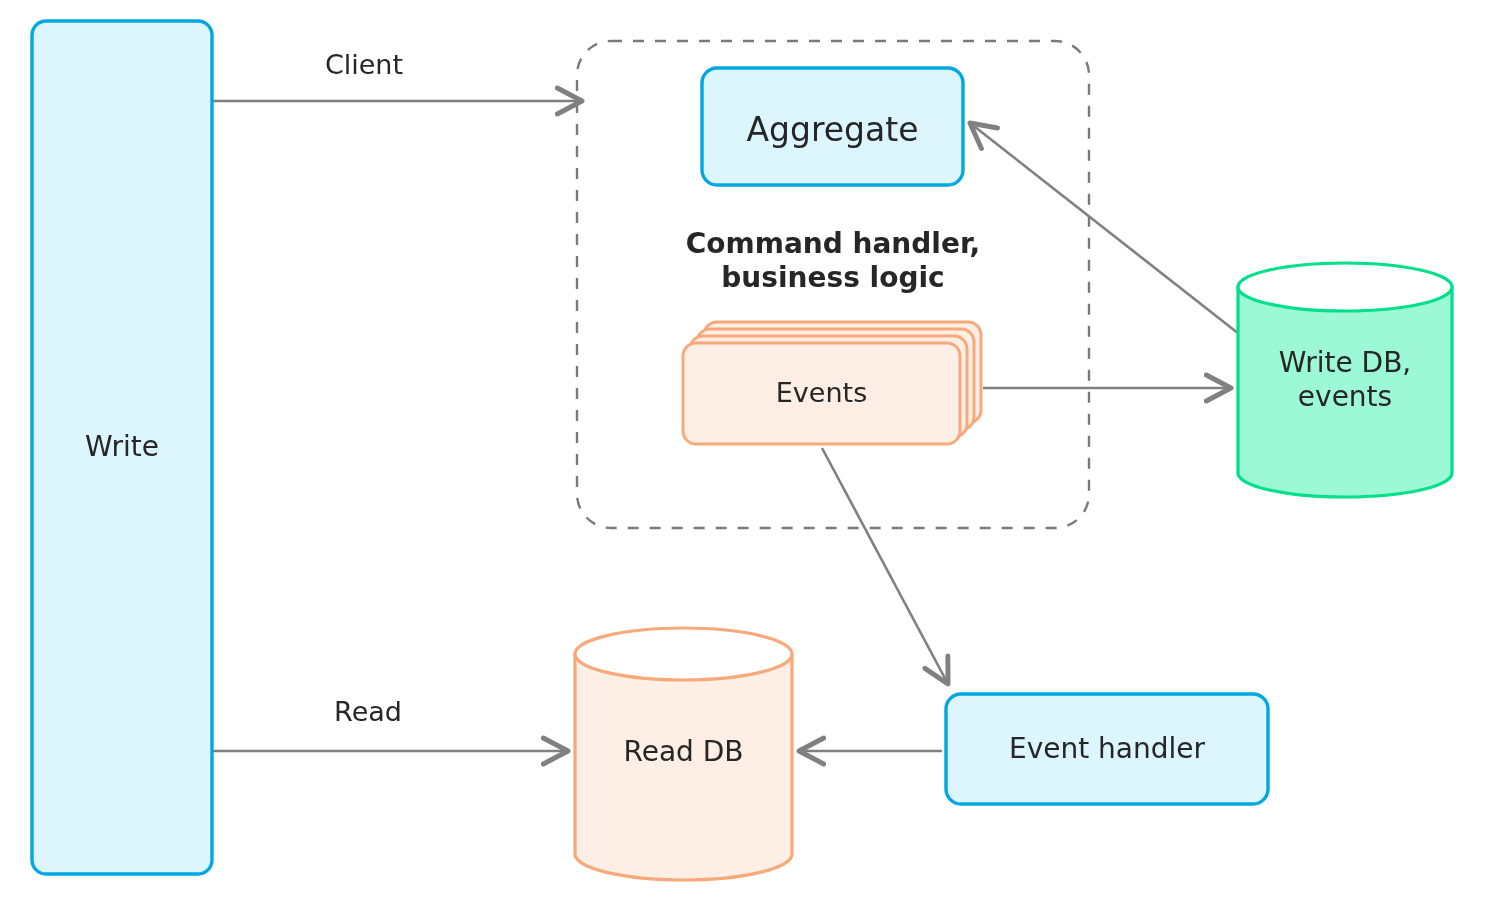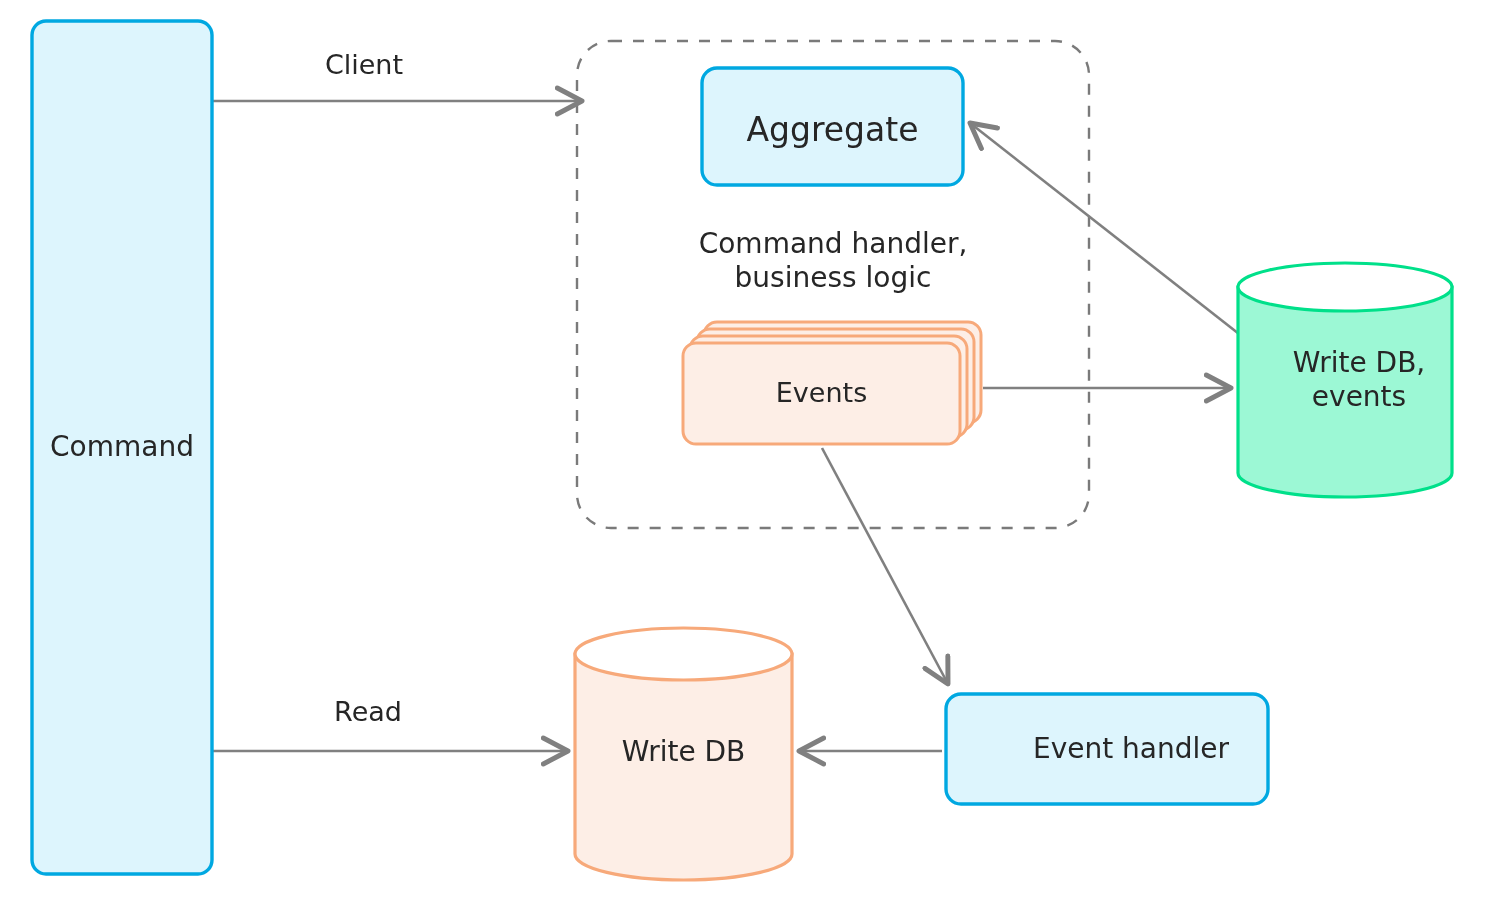--- a/index.html
+++ b/index.html
@@ -98,34 +98,34 @@
     <g>
       <path d="M 575 654 L 575 854 A 108.5 26 0 0 0 792 854 L 792 654 Z" fill="#fdeee6" stroke="#f7a97a" stroke-width="3.2"></path>
       <ellipse cx="683.5" cy="654" rx="108.5" ry="26" fill="#ffffff" stroke="#f7a97a" stroke-width="3.2"></ellipse>
     </g>
 
     <g>
       <rect x="946" y="694" width="322" height="110" rx="15" ry="15" fill="#ddf5fd" stroke="#00a8e1" stroke-width="3.4"></rect>
     </g>
   </svg>
 
-  <div class="node-label bold" style="left:32px; top:21px; width:180px; height:853px; font-size:28px;">Command</div>
+  <div class="node-label bold" style="left:32px; top:21px; width:180px; height:853px; font-size:28px;">Write</div>
 
   <div class="node-label bold" style="left:702px; top:72px; width:261px; height:117px; font-size:33px;">Aggregate</div>
 
-  <div class="node-label" style="left:633px; top:216px; width:400px; height:90px; font-size:28px;">Command handler,
+  <div class="node-label" style="left:633px; top:216px; width:400px; height:90px; font-size:28px;font-weight:bold;">Command handler,
 business logic</div>
 
   <div class="node-label" style="left:683px; top:343px; width:277px; height:101px; font-size:27px;">Events</div>
 
-  <div class="node-label bold" style="left:1238px; top:300px; width:214px; height:160px; font-size:28px;margin-left:14px;">Write DB,
+  <div class="node-label bold" style="left:1238px; top:300px; width:214px; height:160px; font-size:28px;">Write DB,
 events</div>
 
-  <div class="node-label bold" style="left:575px; top:672px; width:217px; height:160px; font-size:28px;">Write DB</div>
+  <div class="node-label bold" style="left:575px; top:672px; width:217px; height:160px; font-size:28px;">Read DB</div>
 
-  <div class="node-label bold" style="left:946px; top:694px; width:322px; height:110px; font-size:28px;padding-left:24px;">Event handler</div>
+  <div class="node-label bold" style="left:946px; top:694px; width:322px; height:110px; font-size:28px;">Event handler</div>
 
   <div class="node-label" style="left:244px; top:44px; width:240px; height:42px; font-size:27px;">Client</div>
 
 
   <div class="node-label" style="left:258px; top:691px; width:220px; height:42px; font-size:27px;">Read</div>
 
 </div>
 
 </body></html>

